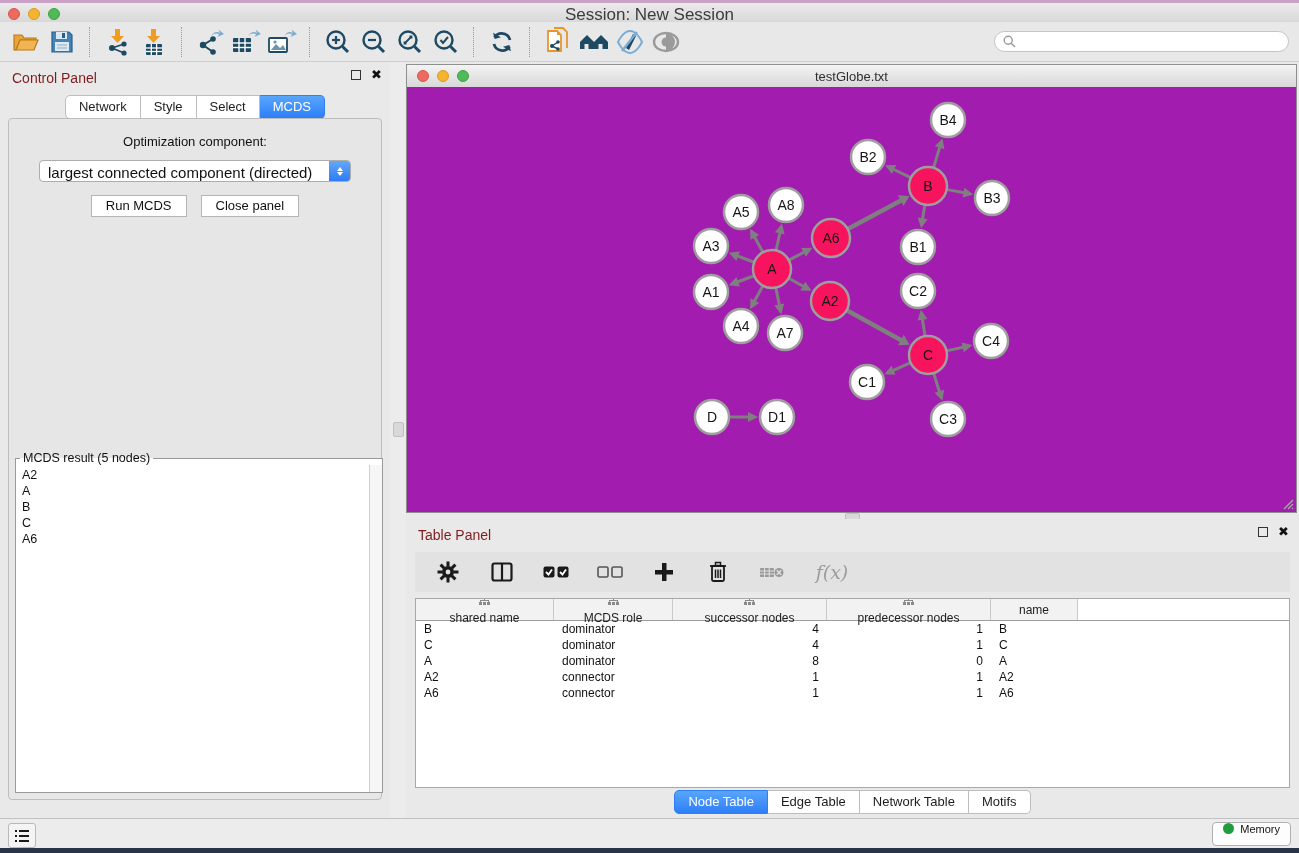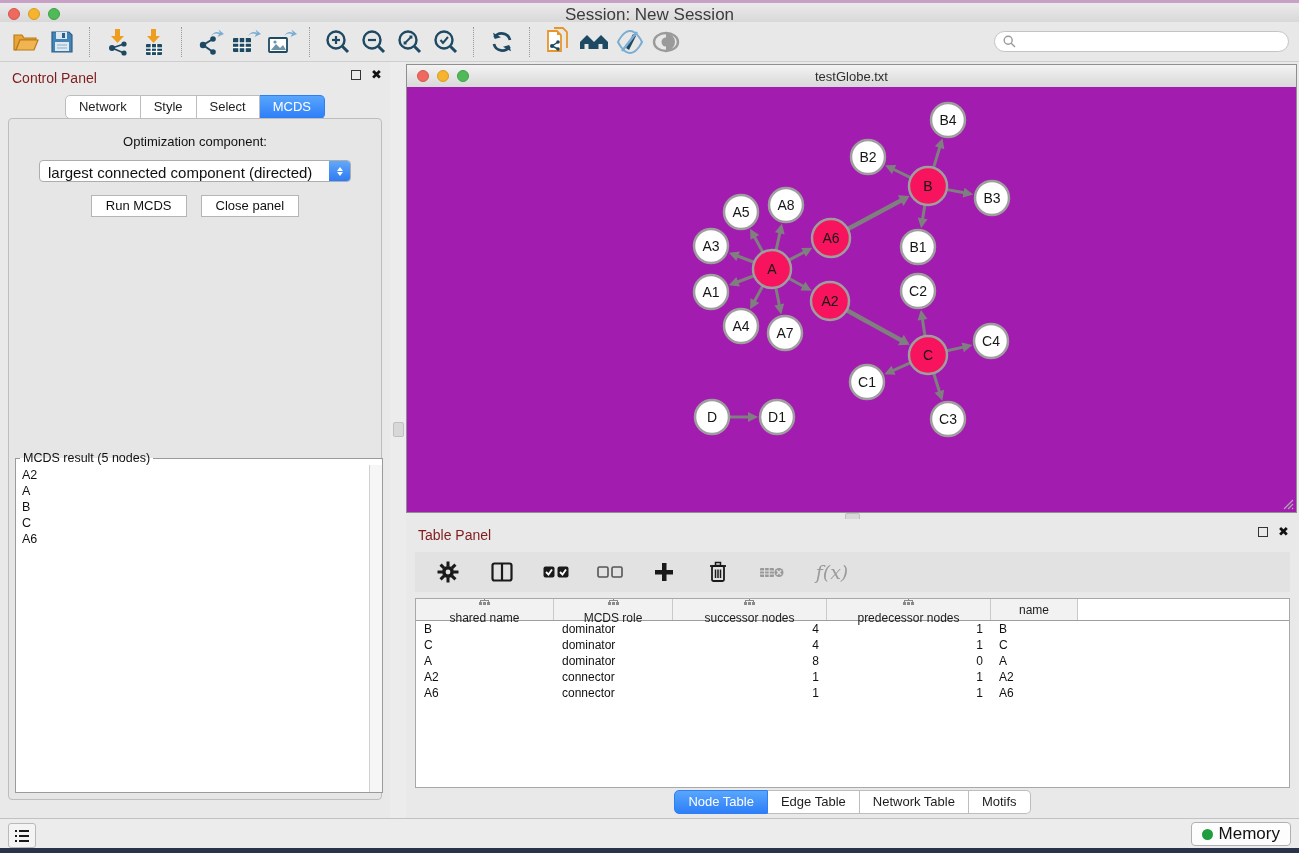--- a/index.html
+++ b/index.html
@@ -75,21 +75,21 @@
   .th .colicon{flex:0 0 auto;}
   .tr{display:flex;height:16px;}
   .td{box-sizing:border-box;font-size:12px;color:#111;line-height:16px;padding:0 8px;white-space:nowrap;overflow:hidden;}
   .td.num{text-align:right;}
   #tp-tabs{position:absolute;left:0;right:0;top:271px;display:flex;justify-content:center;}
   #tp-head-ctrls{position:absolute;right:10px;top:8px;display:flex;gap:10px;align-items:center;}
 
   
   #status-bar{left:0;top:818px;width:1299px;height:30px;background:#ececec;border-top:1px solid #c2c2c2;box-sizing:border-box;}
   #console-btn{position:absolute;left:8px;top:4px;width:26px;height:23px;background:#f4f4f4;border:1px solid #b9b9b9;border-radius:3px;display:flex;align-items:center;justify-content:center;}
-  #memory-btn{position:absolute;right:8px;top:3px;height:22px;background:#fdfdfd;border:1px solid #b0b0b0;border-radius:4px;display:flex;align-items:center;gap:6px;padding:0 10px;font-size:17px;color:#111;}
+  #memory-btn{position:absolute;right:8px;top:3px;height:22px;background:#fdfdfd;border:1px solid #b0b0b0;border-radius:4px;display:flex;align-items:flex-start;gap:6px;padding:0 10px;font-size:11px;color:#111;}
   #memory-dot{width:11px;height:11px;border-radius:50%;background:#1e9e3e;}
   #bottom-strip{left:0;top:848px;width:1299px;height:5px;background:#2a3448;}
 
   svg{display:block;}
 </style>
 </head>
 <body>
 
 <div id="app">
 

